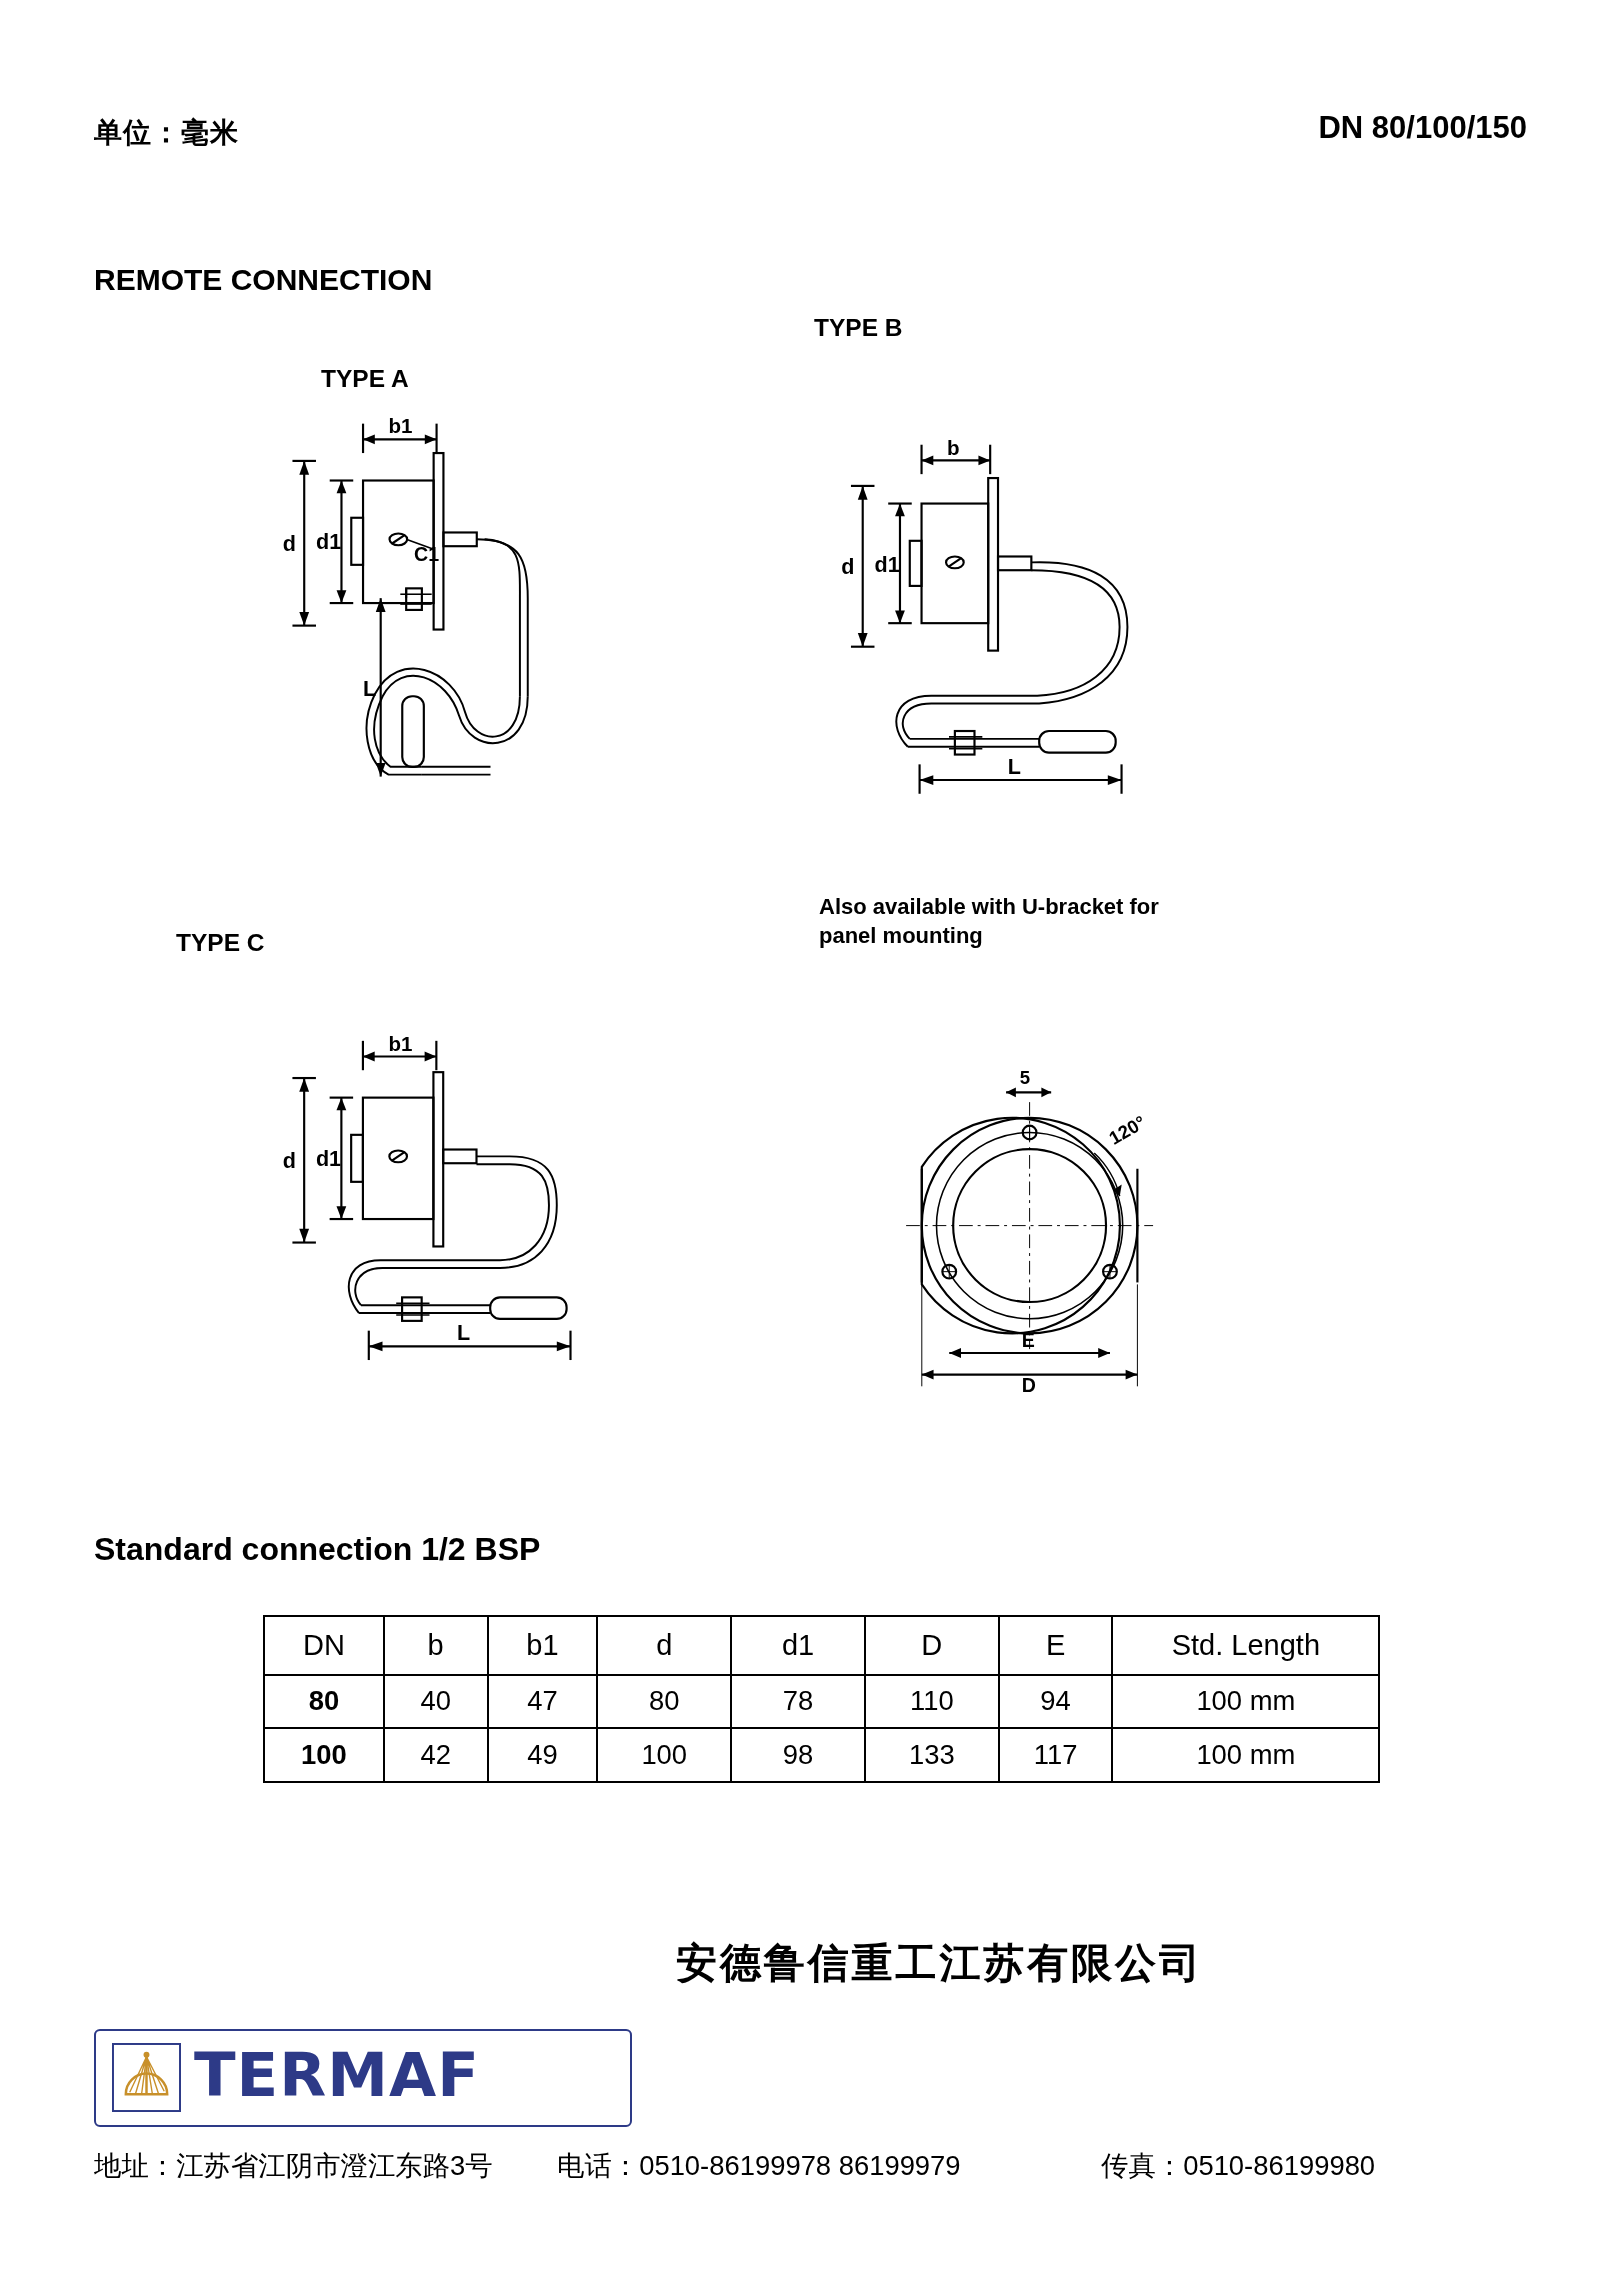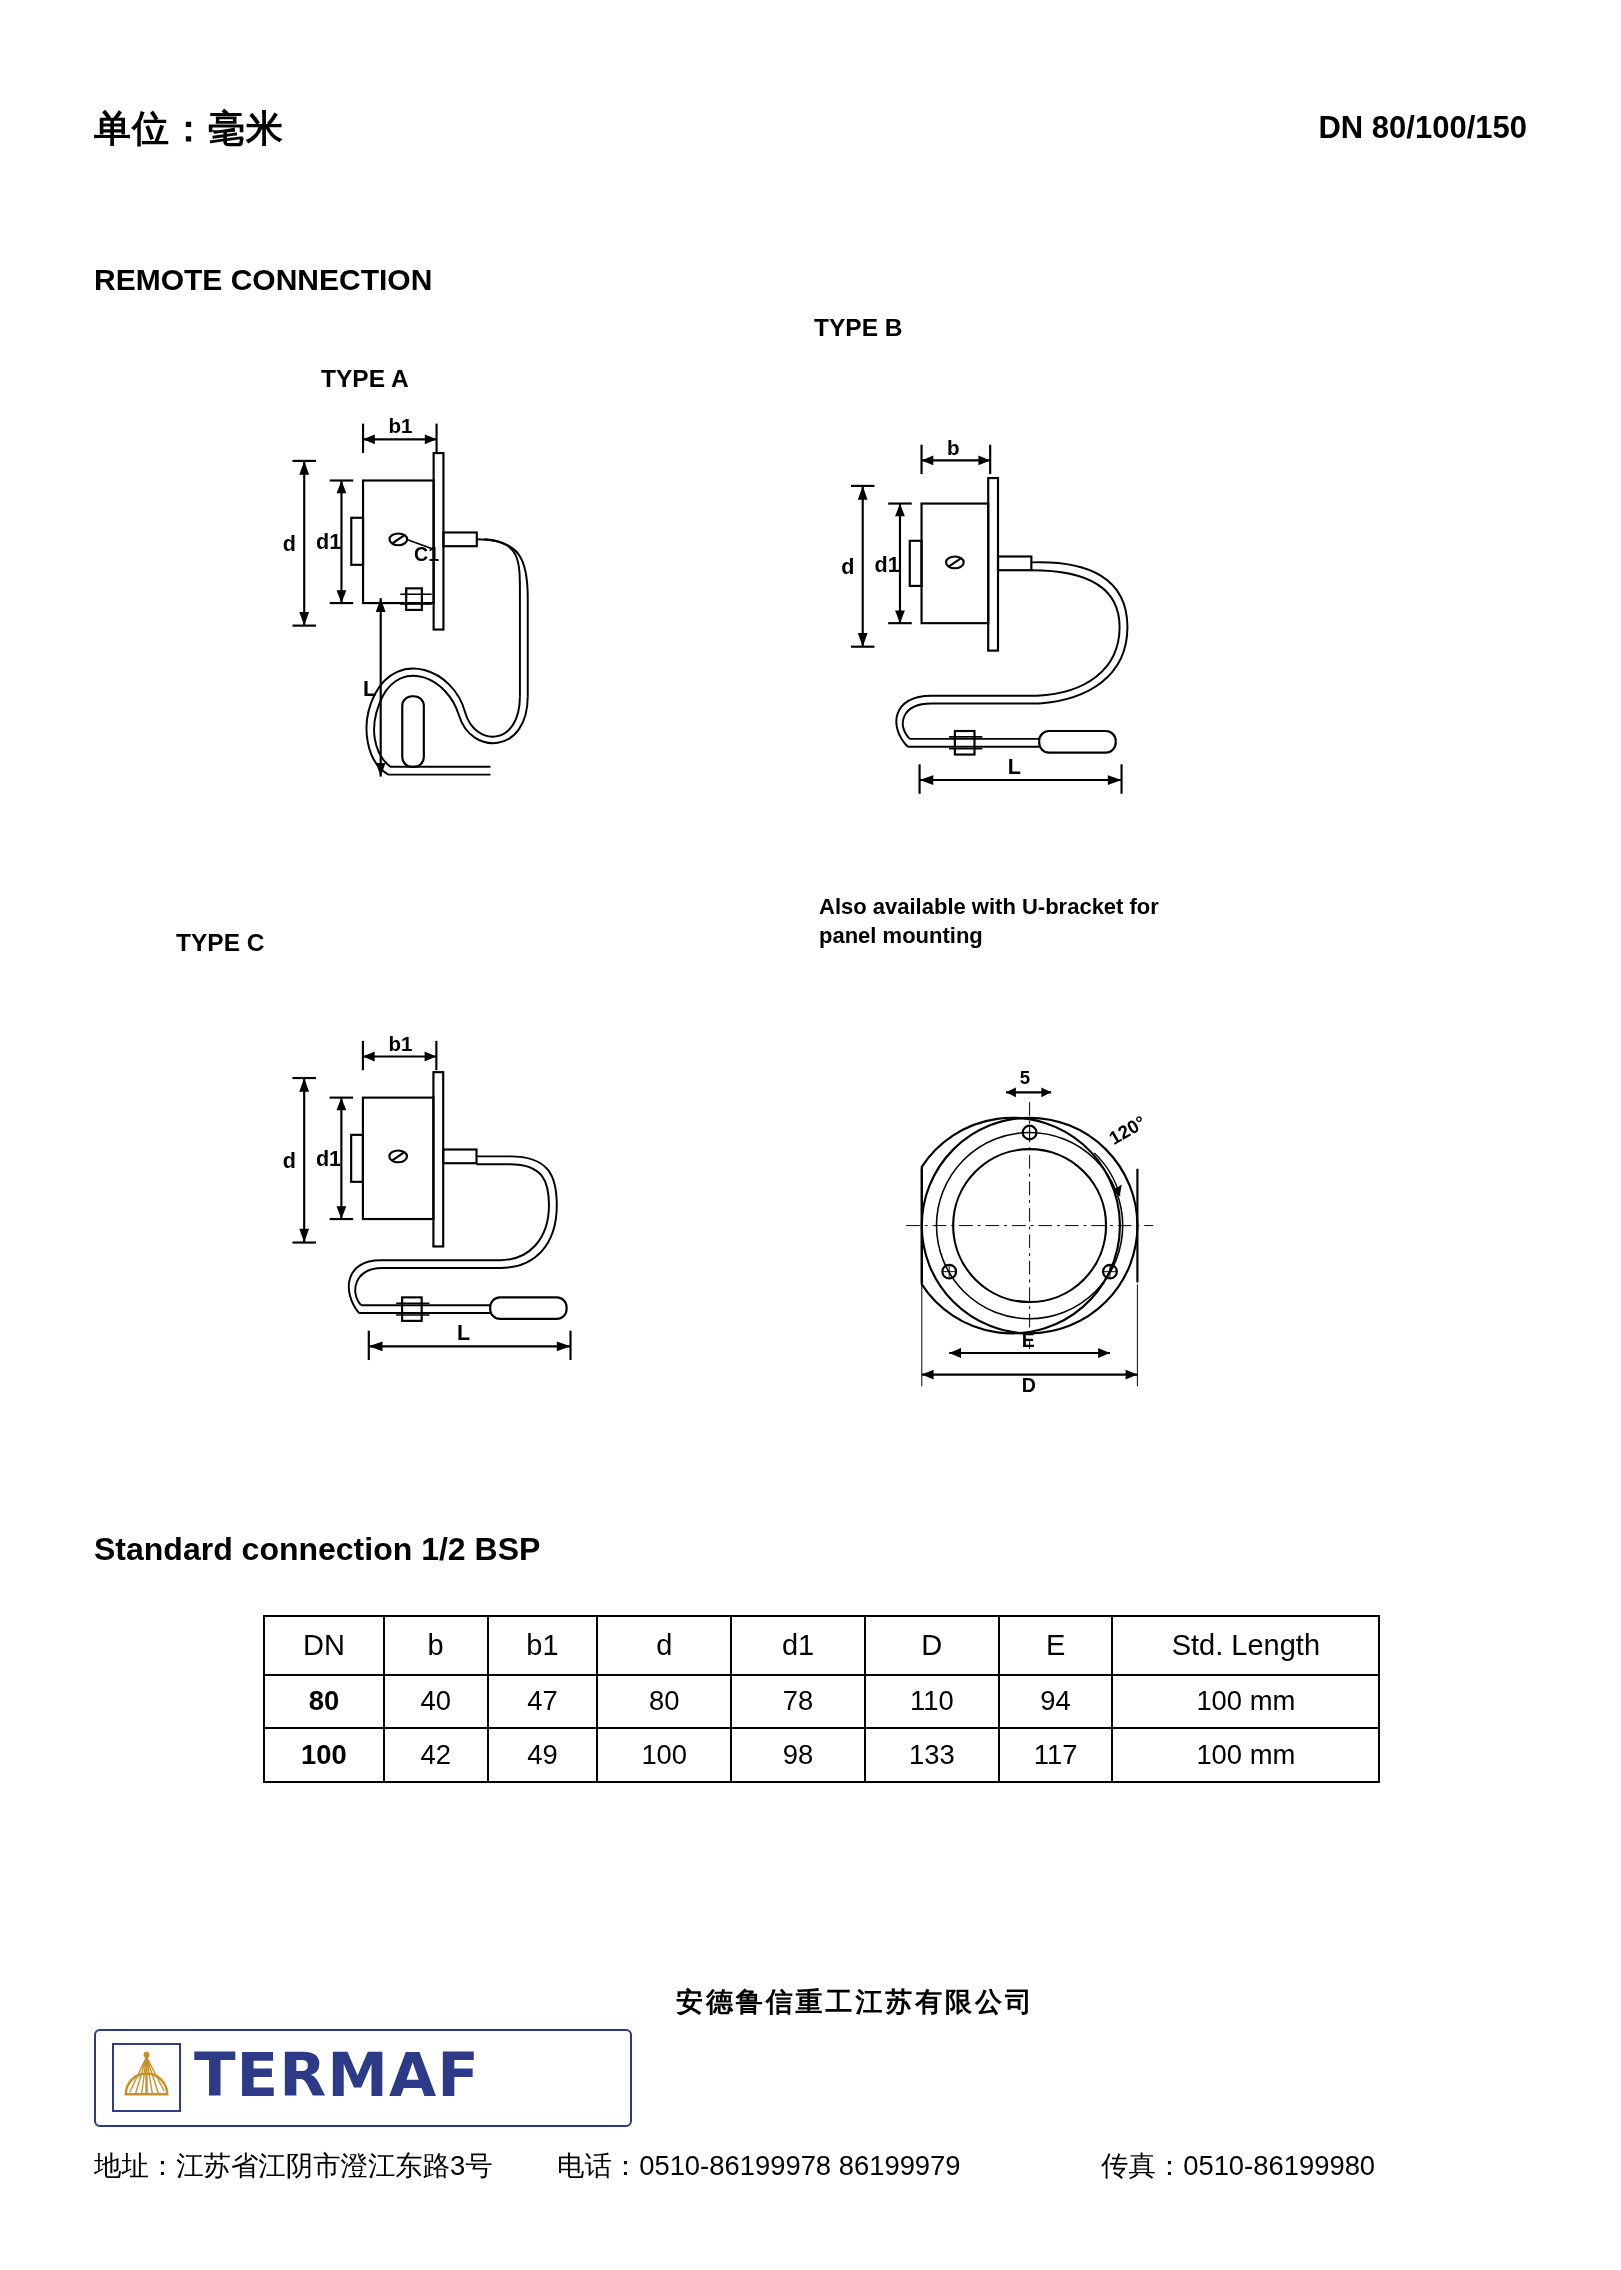--- a/index.html
+++ b/index.html
@@ -16,22 +16,22 @@
     width: 1621px;
     height: 2270px;
     background: #fff;
     overflow: hidden;
   }
 
   
   .hdr-unit {
     position: absolute;
     left: 94px;
-    top: 104px;
-    font-size: 37px;
+    top: 114px;
+    font-size: 28px;
     font-weight: bold;
     letter-spacing: 1px;
   }
   .hdr-dn {
     position: absolute;
     right: 94px;
     top: 110px;
     font-size: 31px;
     font-weight: bold;
   }
@@ -134,22 +134,22 @@
     top: 7.8px;
     font-size: 61px;
     font-weight: bold;
     letter-spacing: 1px;
     color: #2d3a87;
     font-family: "DejaVu Sans", sans-serif;
   }
   .company-cn {
     position: absolute;
     left: 676px;
-    top: 1984px;
-    font-size: 27px;
+    top: 1936px;
+    font-size: 41px;
     font-weight: bold;
     letter-spacing: 2.9px;
   }
   .addr-line {
     position: absolute;
     font-size: 27.4px;
     white-space: nowrap;
   }
   #addr1 { left: 94px; top: 2148px; }
   #addr2 { left: 94px; top: 2196px; }

